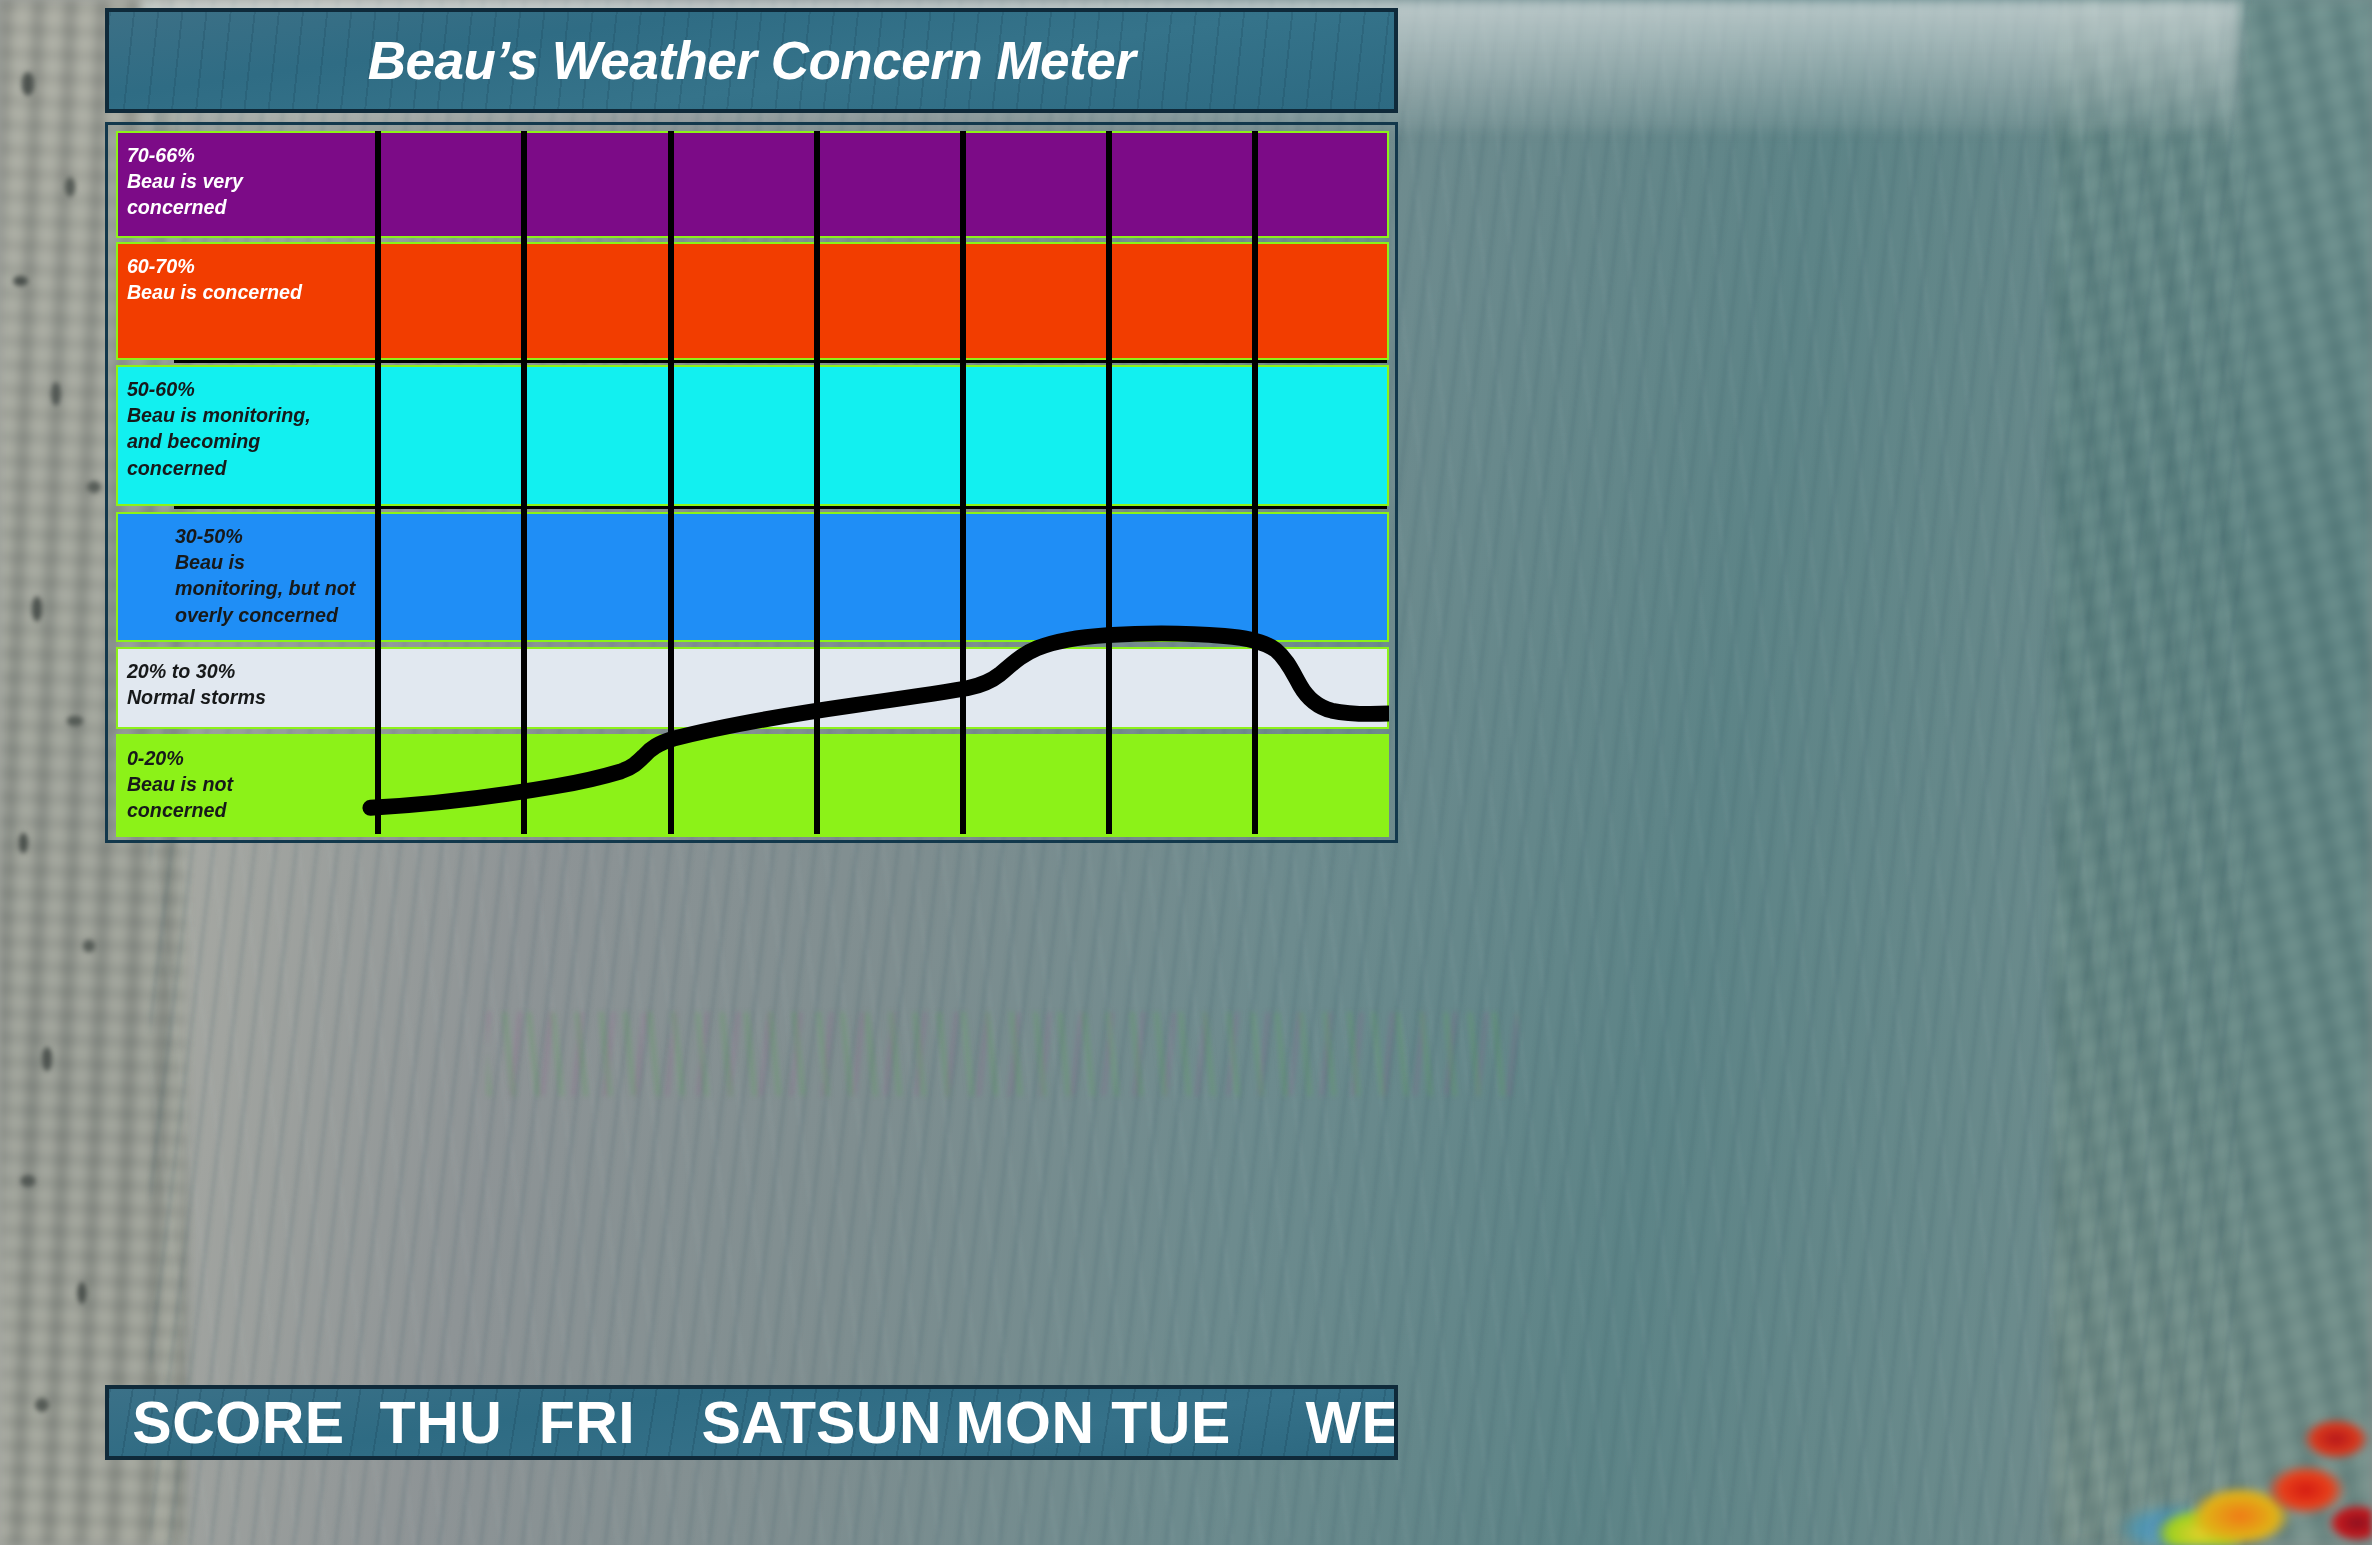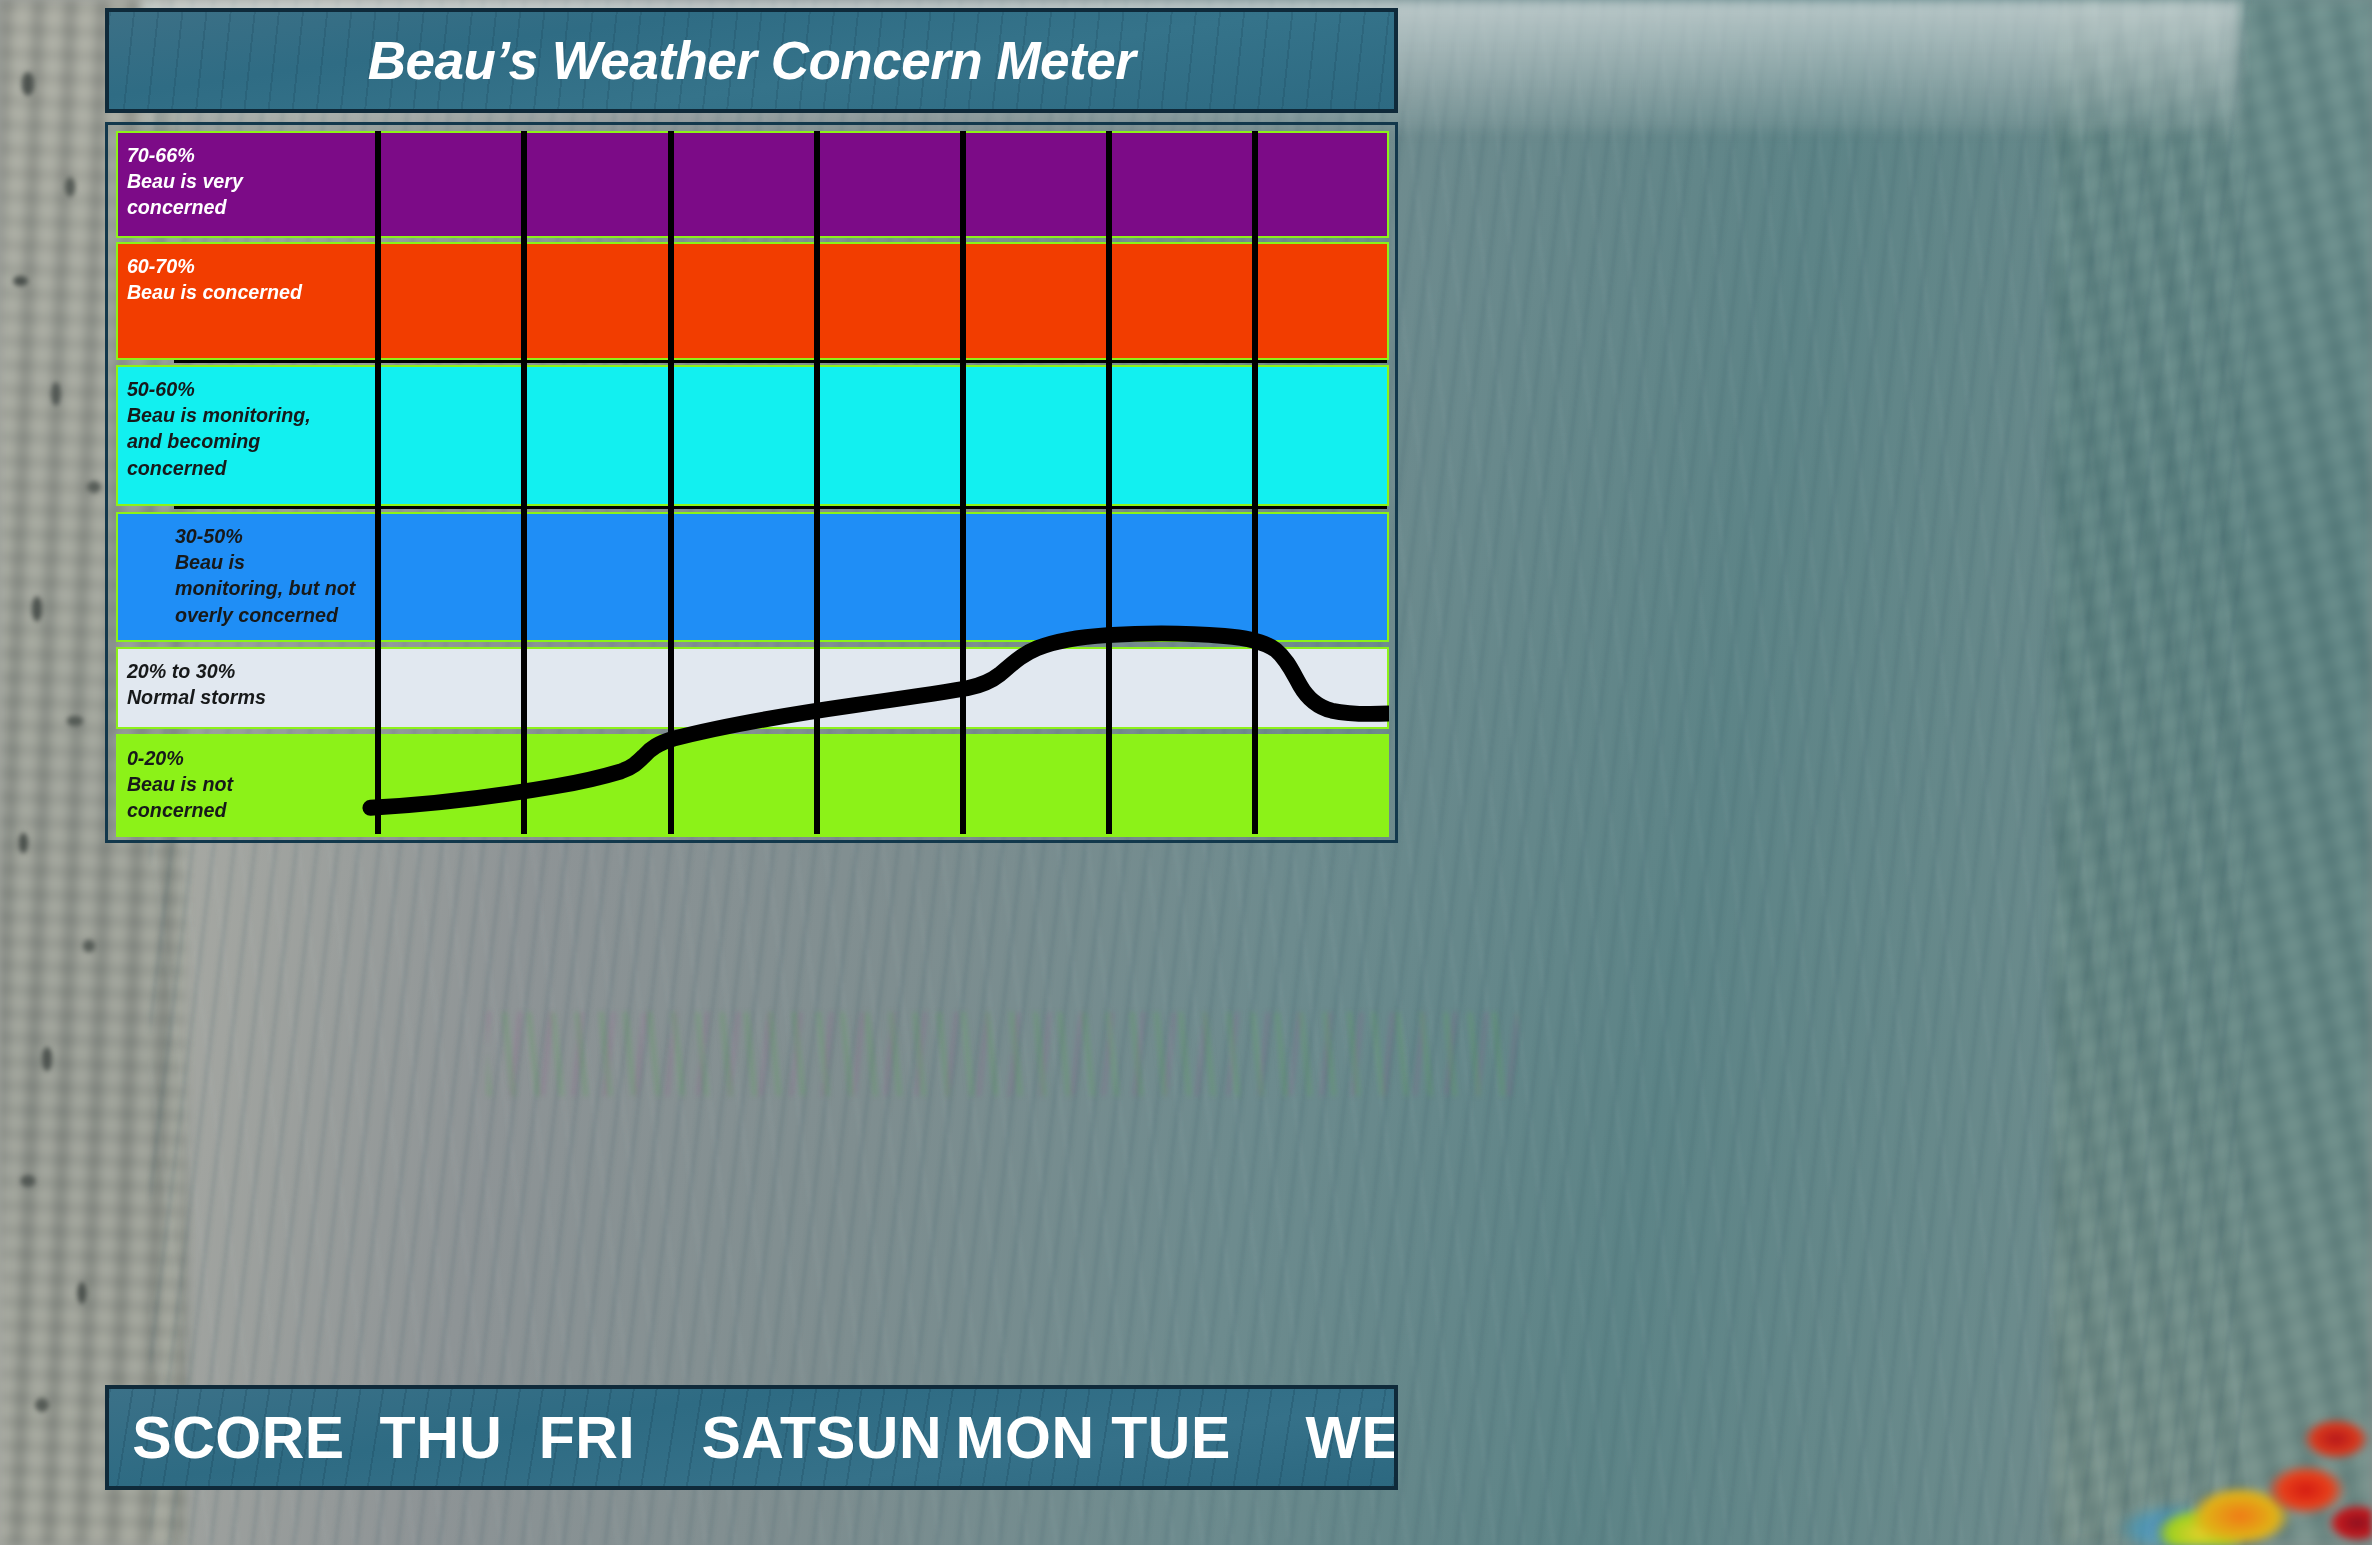--- a/index.html
+++ b/index.html
@@ -143,21 +143,21 @@
   
   #gridlines{position:absolute;left:7.5px;top:5.6px;right:5.6px;bottom:5.6px;}
   .gridline{position:absolute;top:0;bottom:0;width:6.6px;background:#000;}
 
   
   #curve-layer{position:absolute;left:7.5px;top:5.6px;right:5.6px;bottom:5.6px;}
   #curve-svg{position:absolute;inset:0;width:100%;height:100%;}
 
   
   #footer-bar{
-    position:absolute;left:105px;top:1385px;width:1293px;height:105px;
+    position:absolute;left:105px;top:1385px;width:1293px;height:75px;
     box-sizing:border-box;border:4.7px solid #0f2a3a;
     background:linear-gradient(172deg,#3b7188 0%,#2e6b83 35%,#357189 70%,#2c6880 100%);
     overflow:hidden;
   }
   #footer-bar::after{
     content:"";position:absolute;inset:0;
     background:repeating-linear-gradient(99deg,rgba(18,56,76,.22) 0 1.9px,transparent 1.9px 22.5px);
     pointer-events:none;
   }
   #footer-inner{position:absolute;inset:0;z-index:1;}

